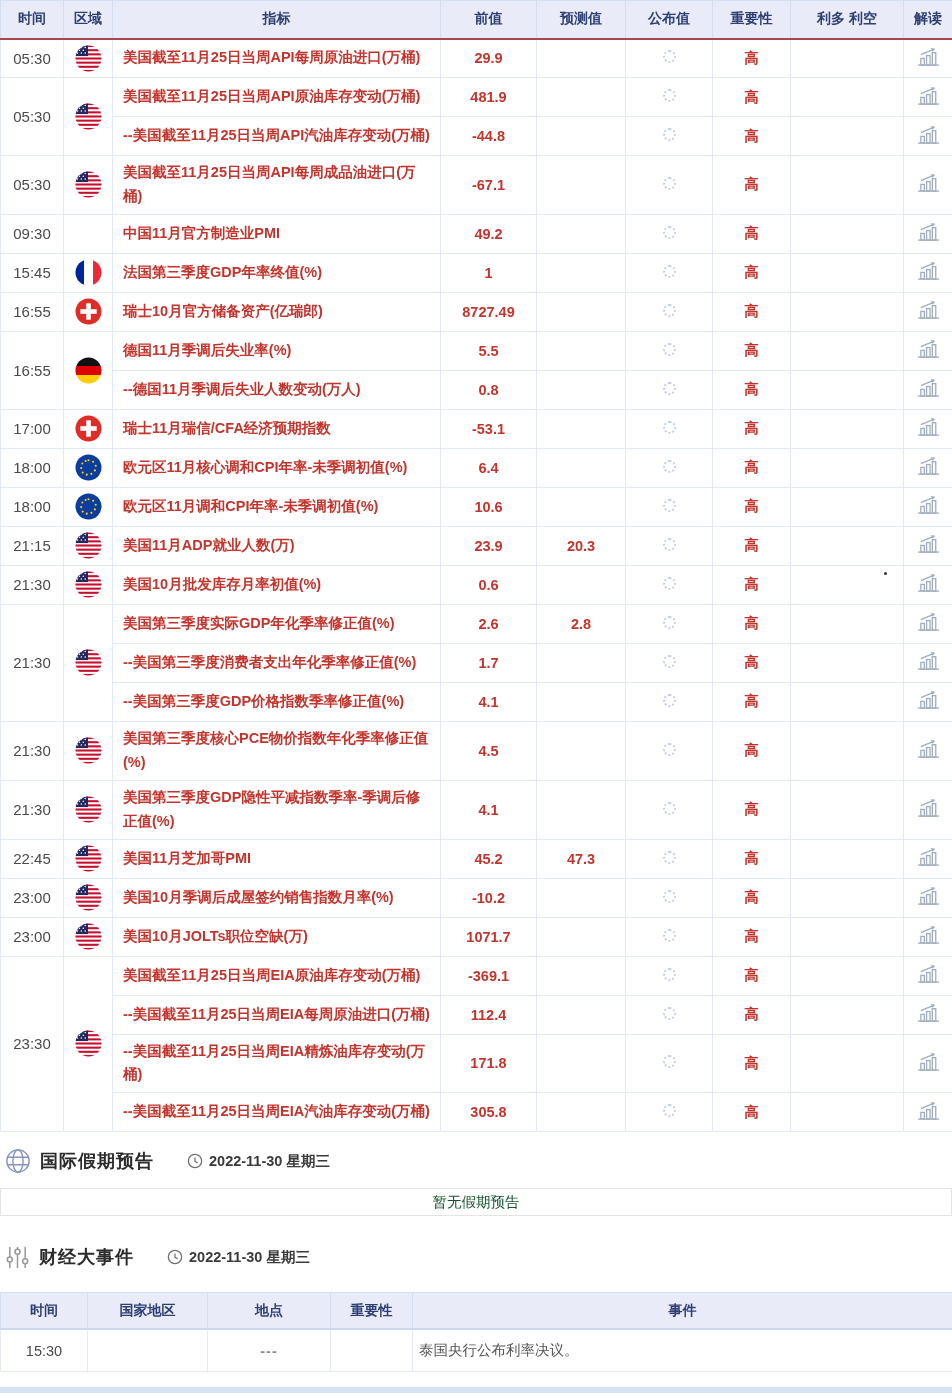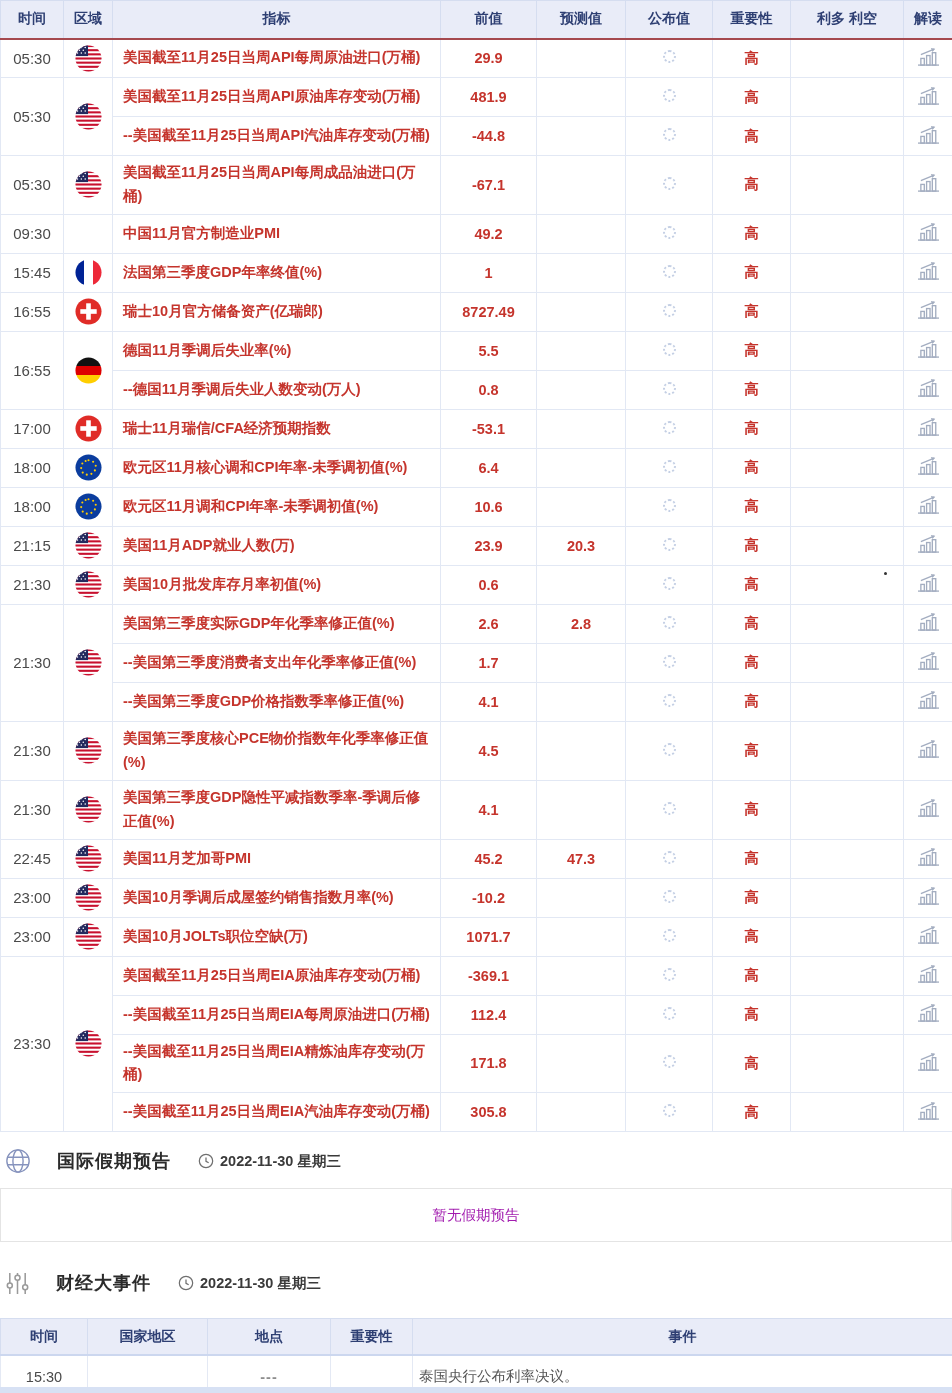--- a/index.html
+++ b/index.html
@@ -23,26 +23,26 @@
   .t-imp  { color:#c5342c; font-weight:700; font-size:14.5px; text-align:center; }
   .t-bias { position:relative; }
   .t-chart{ text-align:center; cursor:pointer; }
 
   .flag { width:27px; height:27px; vertical-align:middle; }
   .spin { display:inline-block; width:13px; height:13px; border:2px dotted #c4cfe4; border-radius:50%; }
   .cicon{ width:25px; height:21px; }
   .mark-dot{ position:absolute; top:6px; right:16px; width:3px; height:3px; border-radius:50%; background:#333; }
 
   
-  .section { display:flex; align-items:center; gap:26px; margin:14px 0 0 5px; height:30px; }
+  .section { display:flex; align-items:center; gap:9px; margin:14px 0 0 5px; height:30px; }
   .sec-title { font-size:18px; font-weight:700; color:#2b2b2b; letter-spacing:1px; }
-  .sec-date { display:flex; align-items:center; gap:6px; margin-left:1px; color:#3a3a3a; font-size:14.5px; font-weight:700; }
+  .sec-date { display:flex; align-items:center; gap:6px; margin-left:24px; color:#3a3a3a; font-size:14.5px; font-weight:700; }
   .sec-icon { flex:0 0 auto; }
 
-  .empty-box { margin-top:12px; border:1px solid #e4e4e4; height:54px; display:flex; align-items:center; justify-content:center; color:#a21caf; font-size:14.5px; }
+  .empty-box { margin-top:12px; border:1px solid #e4e4e4; height:28px; display:flex; align-items:center; justify-content:center; color:#14532d; font-size:14.5px; }
 
   
   .ev-wrap { margin-top:20px; }
   .ev th {
     background:#e9ecf8; color:#2e3f73; font-size:14px; font-weight:700;
     height:36px; border:1px solid #d5ddf0; border-bottom:2px solid #ccd7ef;
   }
   .ev td { border:1px solid #e4e9f4; height:43px; vertical-align:middle; font-size:14.5px; }
   .e-time { text-align:center; color:#4a4a4a; font-size:15px; }
   .e-country { padding-left:14px; color:#333; }

